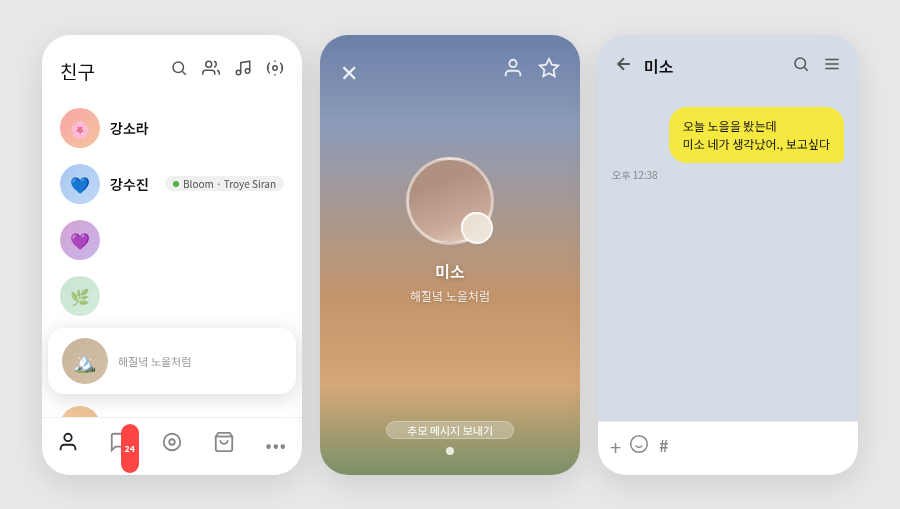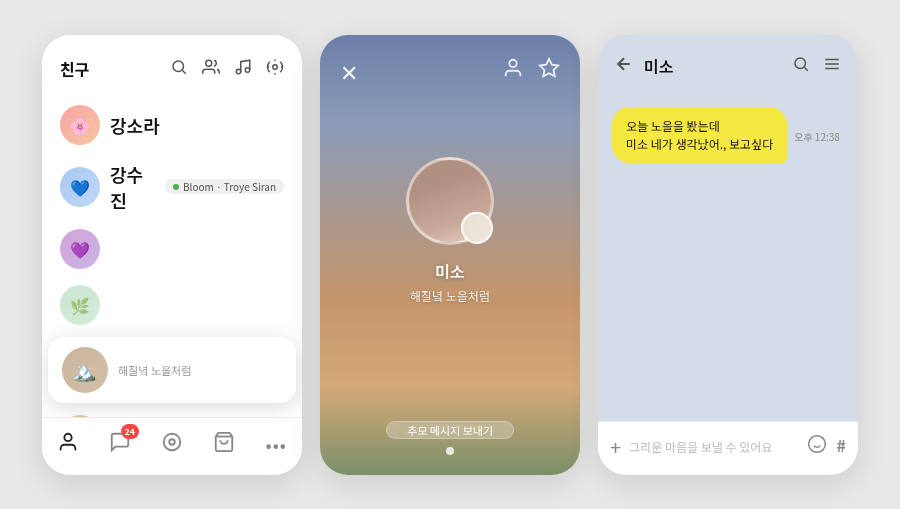--- a/index.html
+++ b/index.html
@@ -31,22 +31,22 @@
     }
 
     .friends-header {
       display: flex;
       align-items: center;
       justify-content: space-between;
       padding: 22px 18px 10px;
     }
 
     .friends-title {
-      font-size: 16px;
-      font-weight: 700;
+      font-size: 19px;
+      font-weight: 400;
       color: #111;
     }
 
     .friends-icons {
       display: flex;
       gap: 14px;
       align-items: center;
     }
 
     .icon-btn {
@@ -94,21 +94,21 @@
       width: 46px;
       height: 46px;
     }
 
     .friend-info {
       flex: 1;
       min-width: 0;
     }
 
     .friend-name {
-      font-size: 18px;
+      font-size: 14px;
       font-weight: 600;
       color: #111;
       display: flex;
       align-items: center;
       gap: 4px;
     }
 
     .friend-status {
       font-size: 11px;
       color: #999;
@@ -167,21 +167,21 @@
     }
 
     .nav-badge {
       position: absolute;
       top: -6px;
       right: -8px;
       background: #ff4444;
       color: #fff;
       font-size: 9px;
       border-radius: 10px;
-      padding: 1px 4px;
+      padding: 18px 4px;
       font-weight: 700;
     }
 
     
     .panel-story {
       width: 260px;
       height: 440px;
       background: linear-gradient(180deg, #6b7fa8 0%, #8b9bb8 20%, #c4956a 60%, #d4a878 80%, #7a9068 100%);
     }
 
@@ -565,31 +565,30 @@
         <svg width="20" height="18" viewBox="0 0 24 24" fill="none" stroke="#555" stroke-width="2">
             <line x1="3" y1="6" x2="21" y2="6"></line>
             <line x1="3" y1="12" x2="21" y2="12"></line>
             <line x1="3" y1="18" x2="21" y2="18"></line>
           </svg>
       </span>
     </div>
   </div>
 
   <div class="chat-messages" style="flex:1; display:flex; flex-direction:column; justify-content:flex-start; padding-top:16px;">
-    <div style="display:flex; flex-direction:row; align-items:center;gap:7px;">
+    <div style="display:flex; flex-direction:column; align-items:flex-start;">
       <div class="msg-bubble msg-sent">
         오늘 노을을 봤는데<br>미소 네가 생각났어., 보고싶다
       </div>
       <div class="msg-time">오후 12:38</div>
     </div>
   </div>
 
   <div class="chat-input-bar">
     <span class="chat-plus">+</span>
-    <span class="chat-input-field">그리운 마음을 보낼 수 있어요</span>
     <div class="chat-input-icons">
       <span class="emoji-icon">
         <svg width="20" height="20" viewBox="0 0 24 24" fill="none" stroke="#888" stroke-width="1.8">
             <circle cx="12" cy="12" r="10"></circle>
             <path d="M8 14s1.5 2 4 2 4-2 4-2"></path>
             <line x1="9" y1="9" x2="9.01" y2="9"></line>
             <line x1="15" y1="9" x2="15.01" y2="9"></line>
           </svg>
       </span>
       <span class="hash-icon">#</span>

